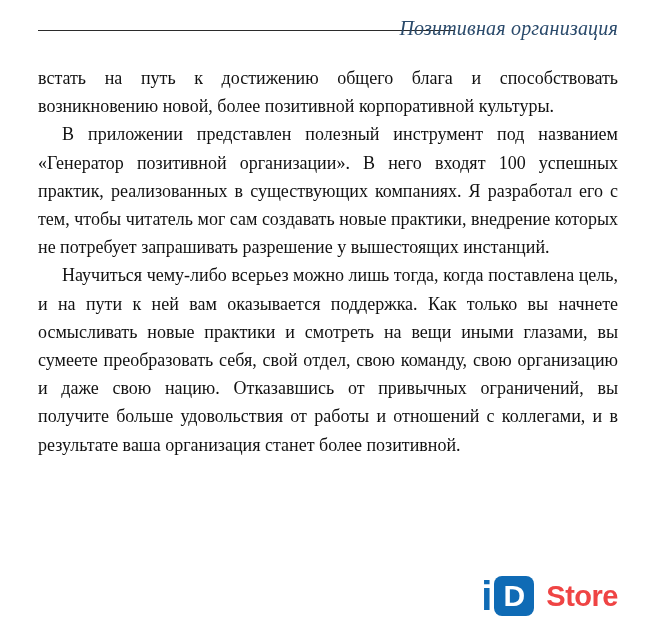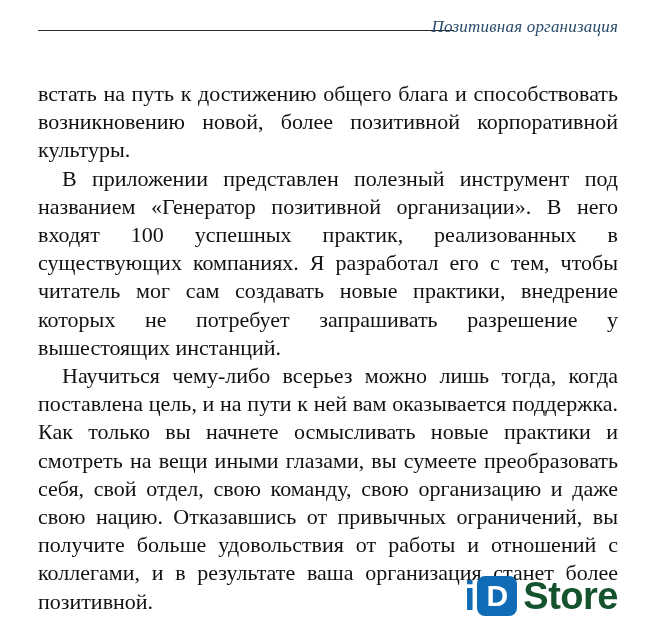--- a/index.html
+++ b/index.html
@@ -32,28 +32,28 @@
     right: 164px;
     top: 30px;
     border-top: 1px solid #2b2b2b;
   }
   .header-title {
     position: absolute;
     right: 0;
     top: 17px;
     font-family: "Liberation Serif", serif;
     font-style: italic;
-    font-size: 17px;
+    font-size: 20px;
     color: #2a4a6b;
     letter-spacing: 0.2px;
     white-space: nowrap;
   }
   .body-text {
-    margin-top: 36px;
-    font-size: 22px;
+    margin-top: 20px;
+    font-size: 18px;
     line-height: 28.2px;
     text-align: justify;
     color: #111111;
   }
   .body-text p {
     margin: 0;
   }
   .body-text p.indent {
     text-indent: 24px;
   }
@@ -82,25 +82,25 @@
     font-family: "Liberation Sans", sans-serif;
     font-size: 30px;
     font-weight: bold;
     display: flex;
     align-items: center;
     justify-content: center;
     line-height: 40px;
   }
   .logo-store {
     font-family: "Liberation Sans", sans-serif;
-    font-size: 38px;
+    font-size: 29px;
     font-weight: bold;
-    color: #14532d;
+    color: #ef4444;
     line-height: 40px;
-    margin-left: 6px;
+    margin-left: 12px;
     letter-spacing: -0.5px;
   }
 </style>
 </head>
 <body>
 
 <div class="page">
 
   <div class="header">
     <div class="header-rule"></div>

